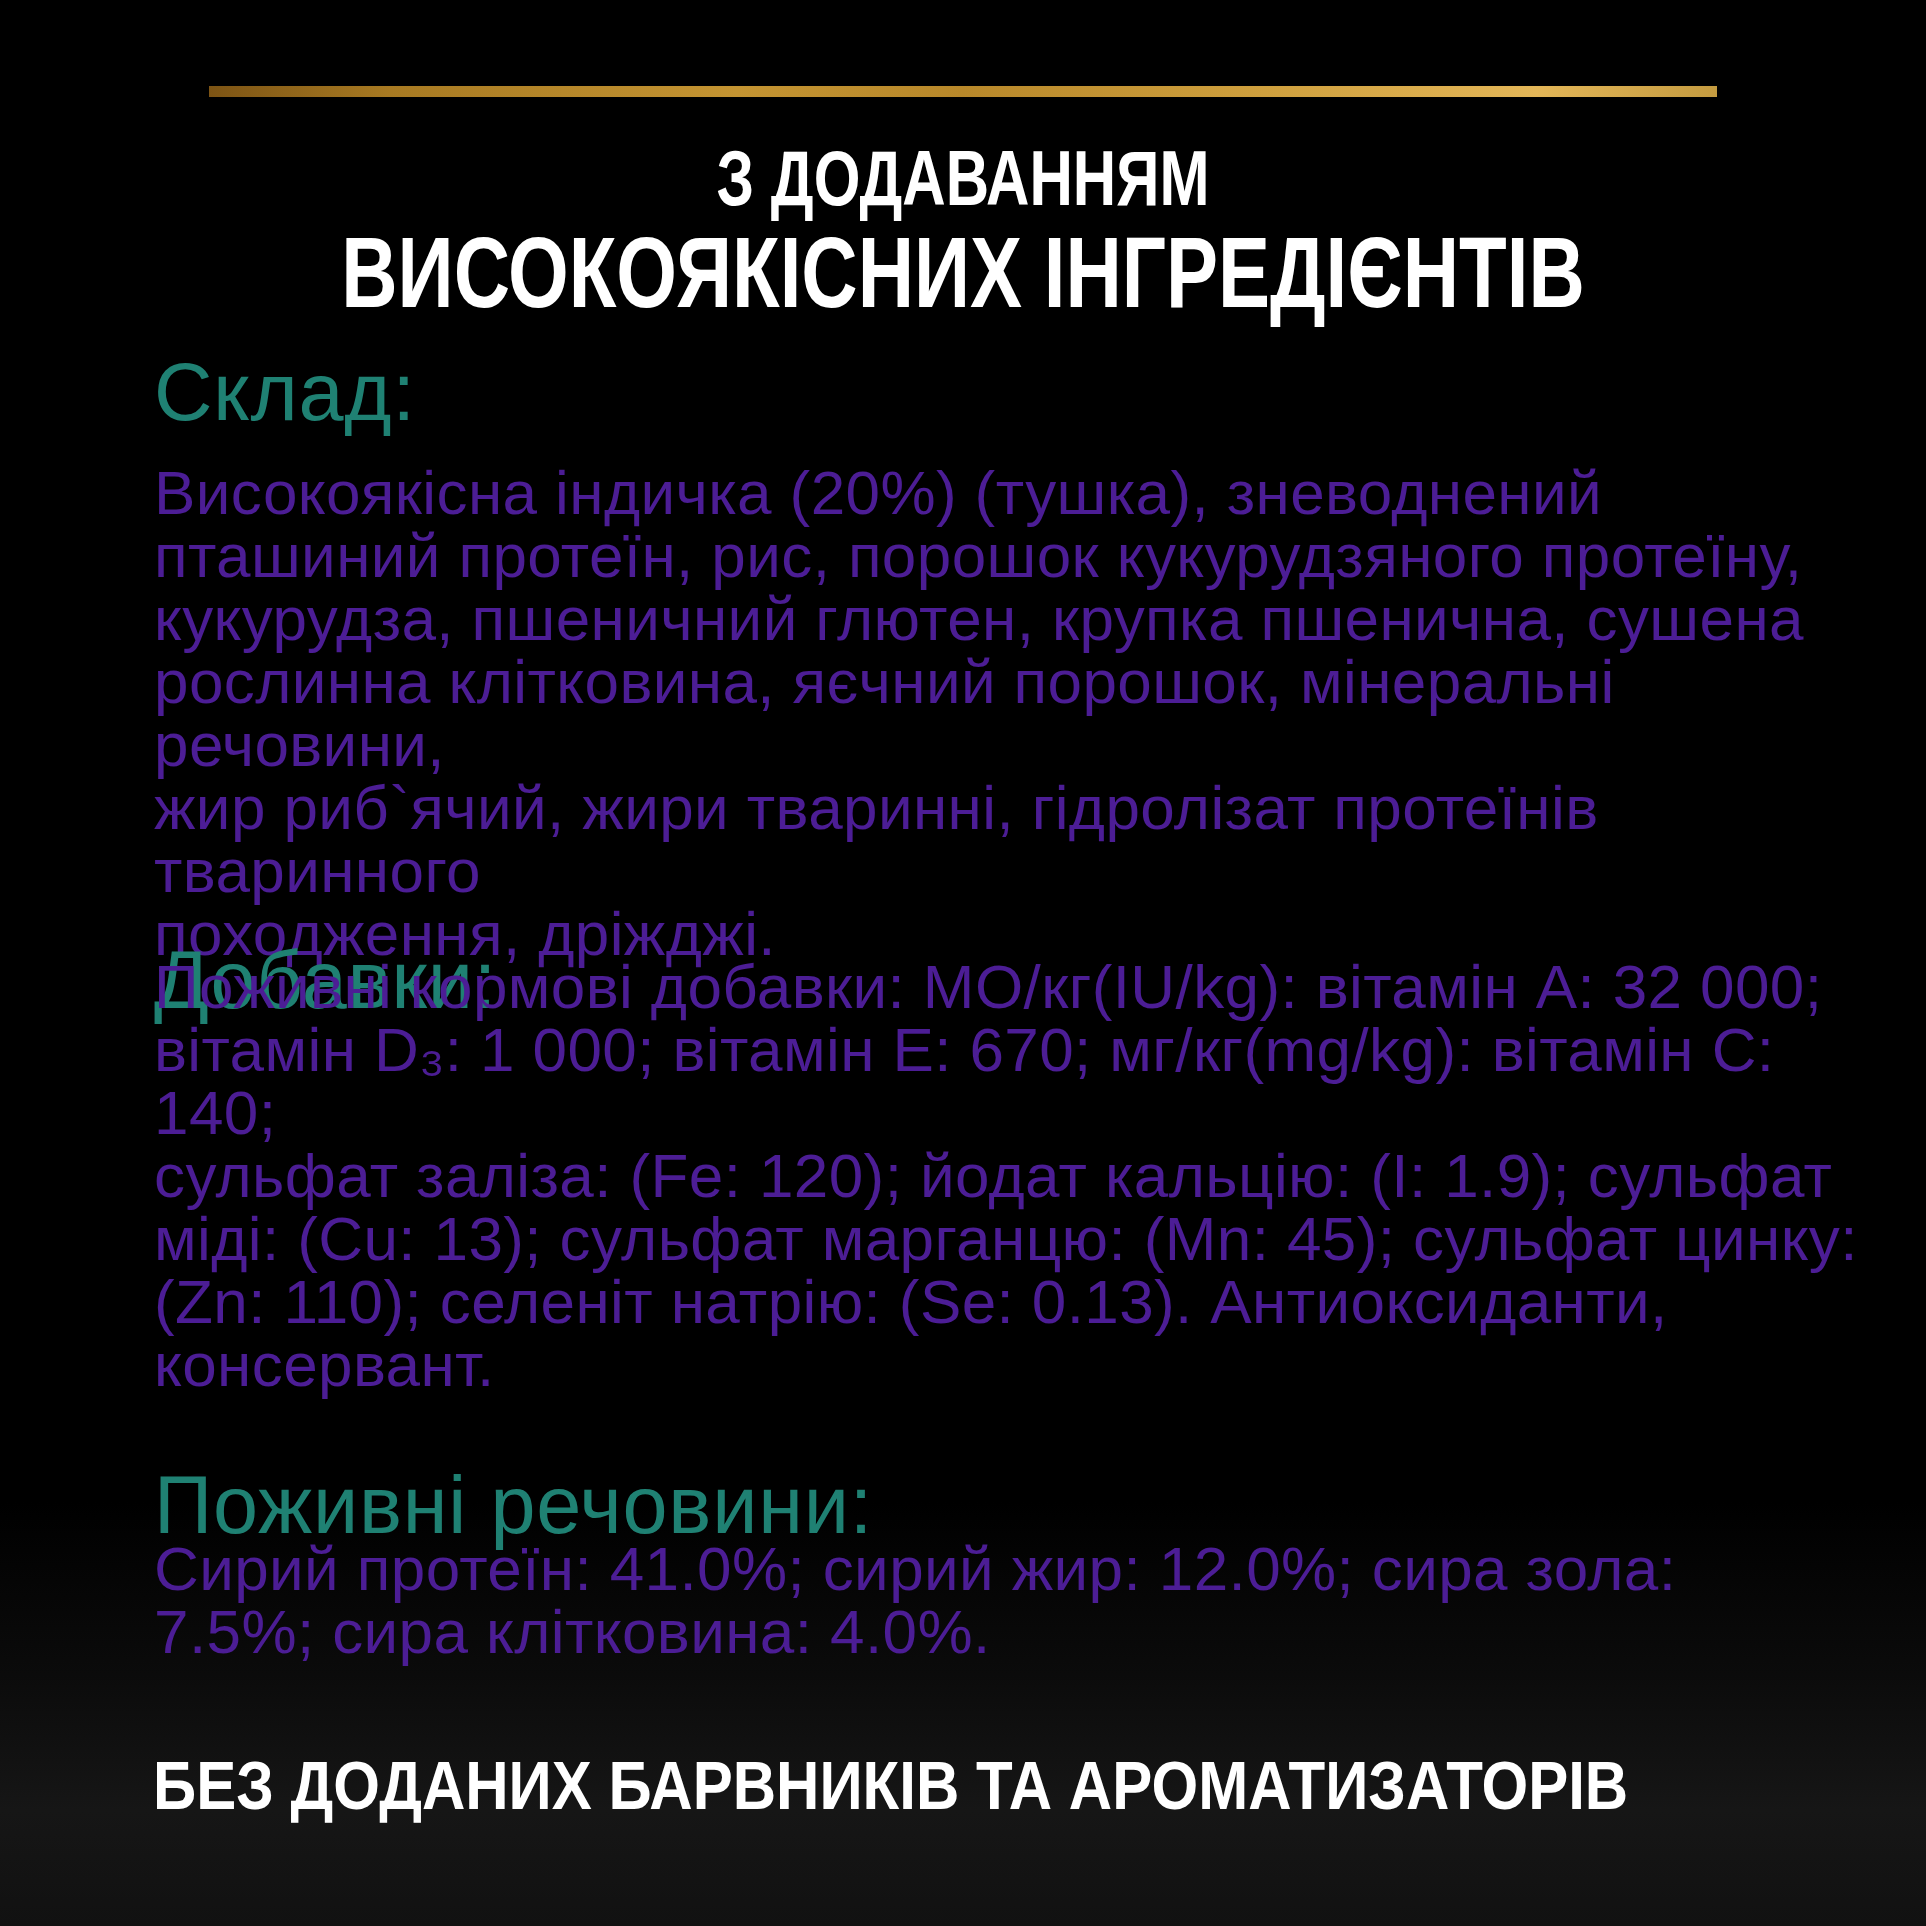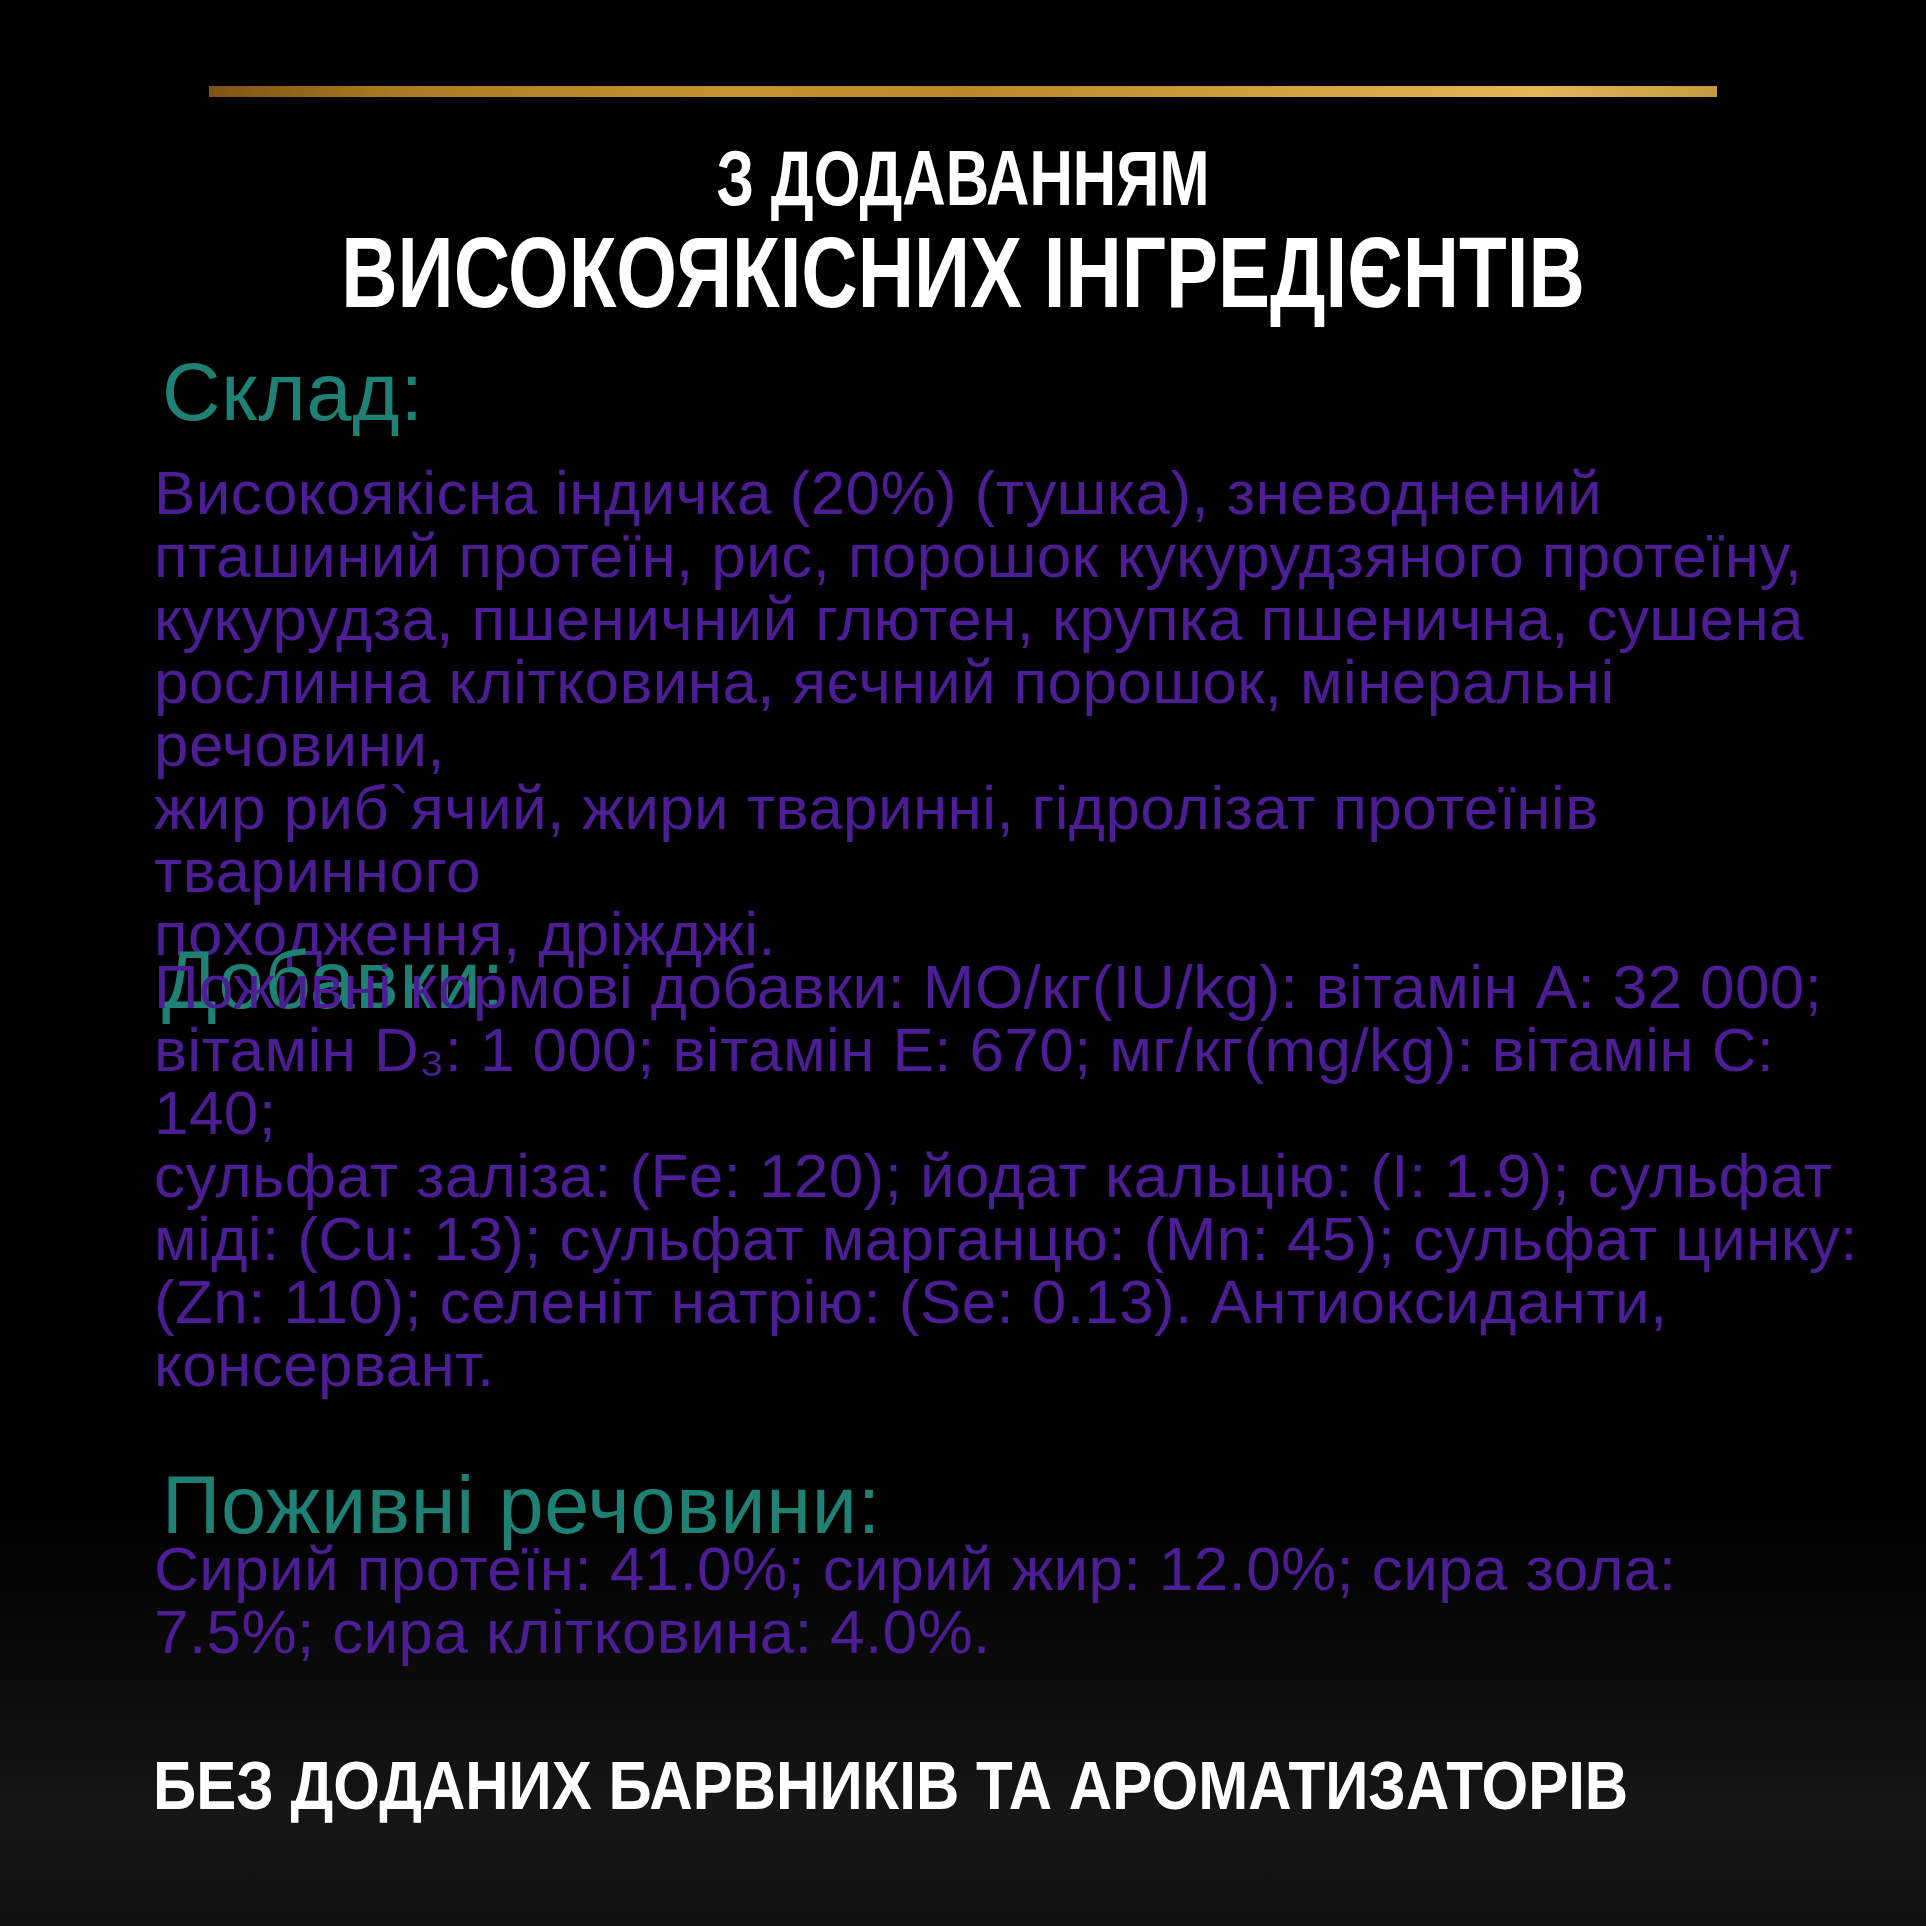--- a/index.html
+++ b/index.html
@@ -52,21 +52,20 @@
   }
   .section-heading {
     position: absolute;
     left: 154px;
     color: #1f8173;
     font-size: 81px;
     font-weight: 400;
     line-height: 1.1;
     letter-spacing: 0.8px;
     white-space: nowrap;
-    margin-left: 8px;
   }
   .section-body {
     position: absolute;
     left: 154px;
     width: 1741px;
     color: #4c1d95;
     font-size: 62px;
     font-weight: 300;
     line-height: 63px;
     letter-spacing: 0.4px;

